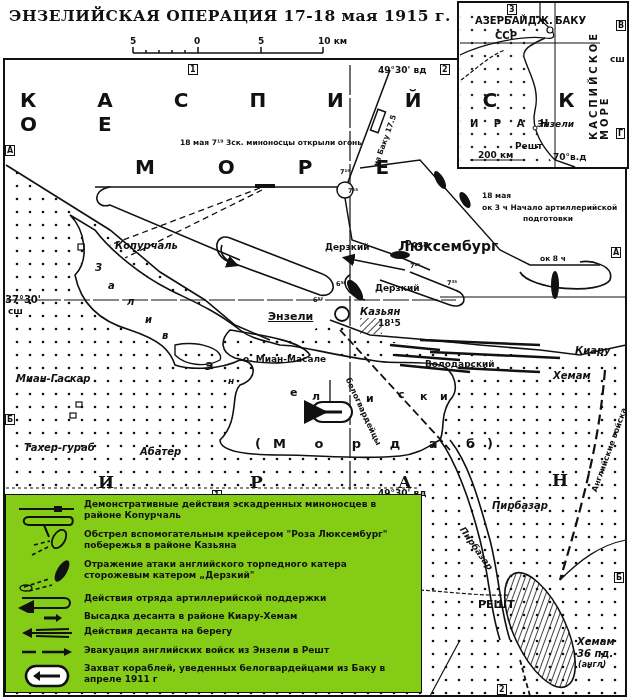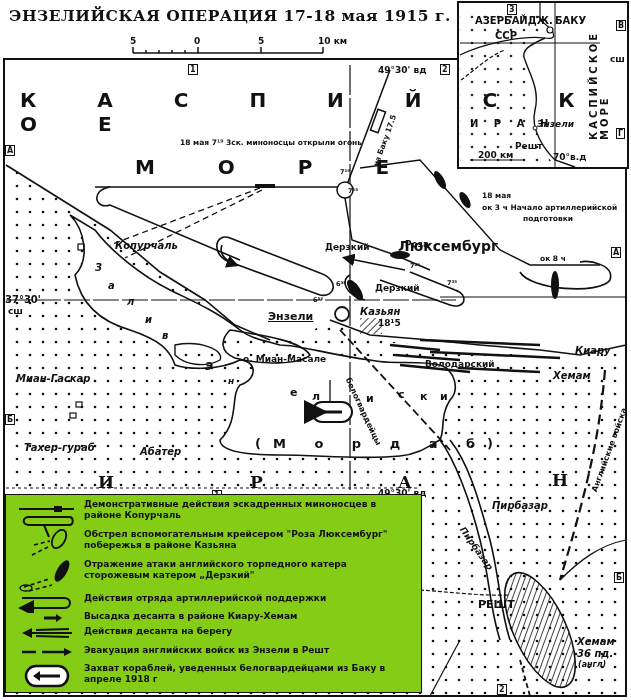--- a/index.html
+++ b/index.html
@@ -293,15 +293,15 @@
         <path d="M50,3 L58,7 L50,11 z" fill="#111"></path>
       </svg>
     <div class="leg-text">Эвакуация английских войск из Энзели в Решт</div>
   </div>
   <div class="leg-row" style="top:168px;">
     <svg class="leg-icon" height="26">
         <rect x="12" y="3" width="42" height="20" rx="10" fill="#fff" stroke="#111" stroke-width="2.5"></rect>
         <path d="M24,13 L46,13" stroke="#111" stroke-width="3"></path>
         <path d="M26,8 L19,13 L26,18 z" fill="#111"></path>
       </svg>
-    <div class="leg-text">Захват кораблей, уведенных белогвардейцами из Баку в апреле 1918 г</div>
+    <div class="leg-text">Захват кораблей, уведенных белогвардейцами из Баку в апреле 1911 г</div>
   </div>
 </div>
 
 </body></html>

